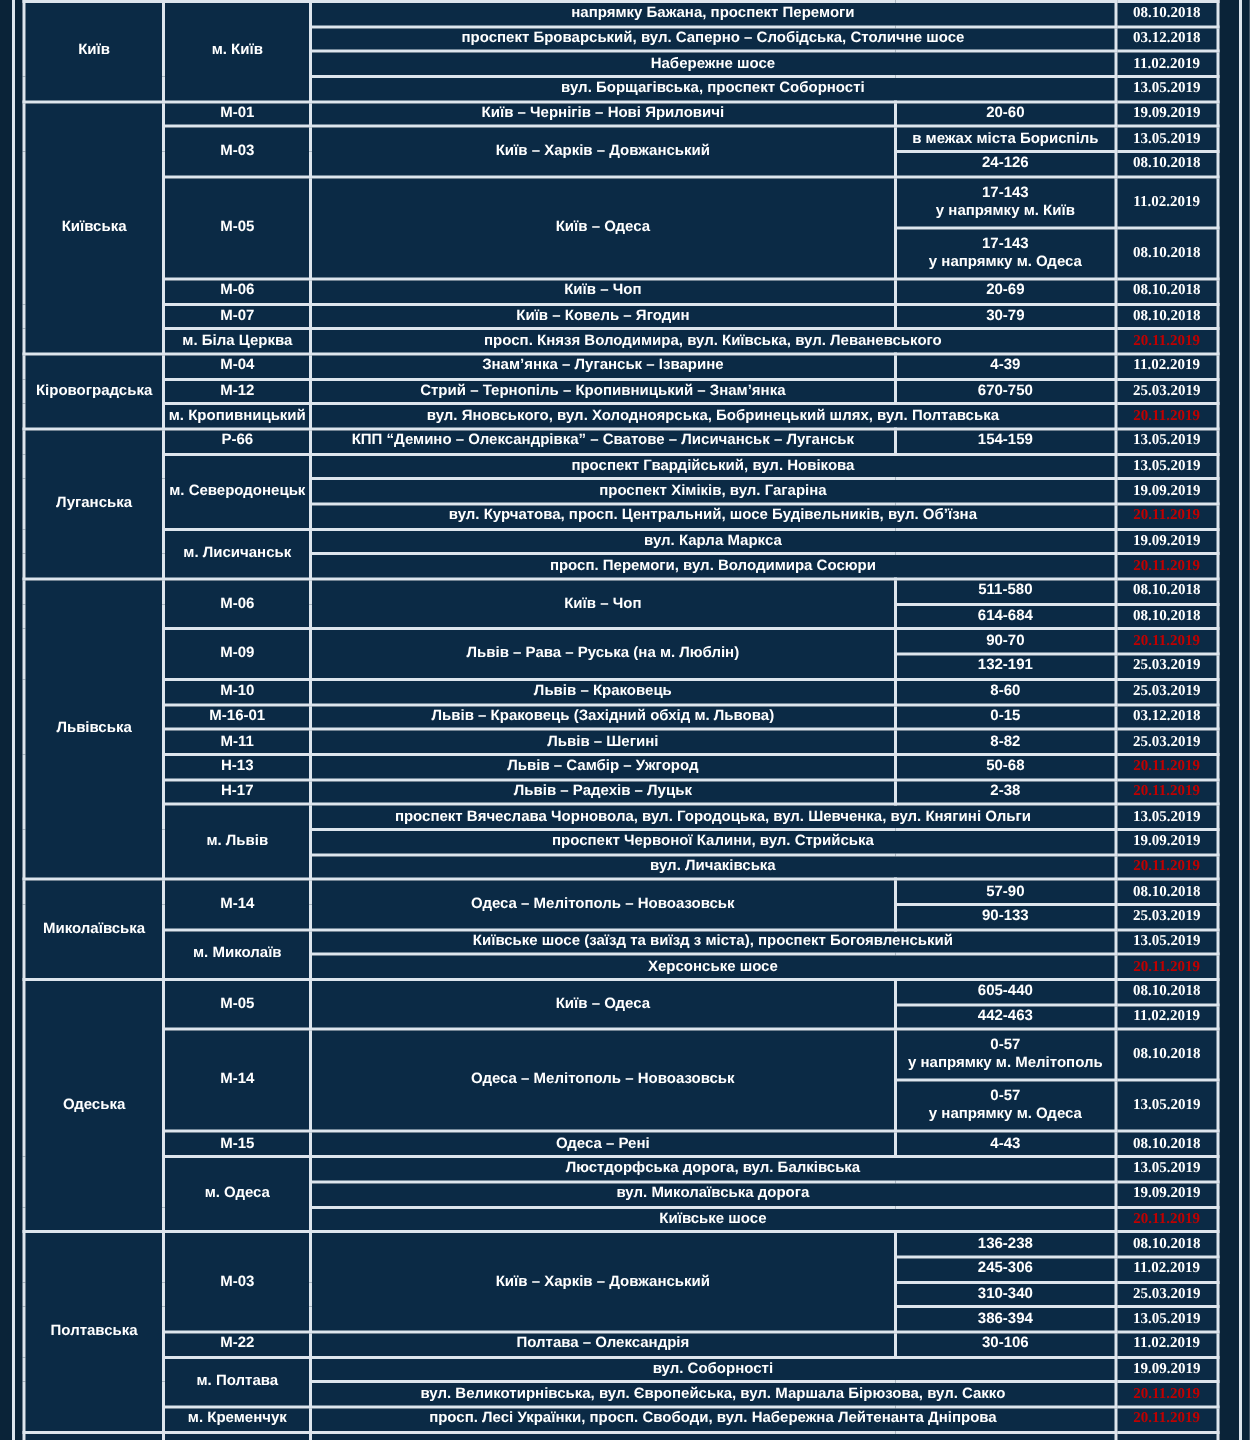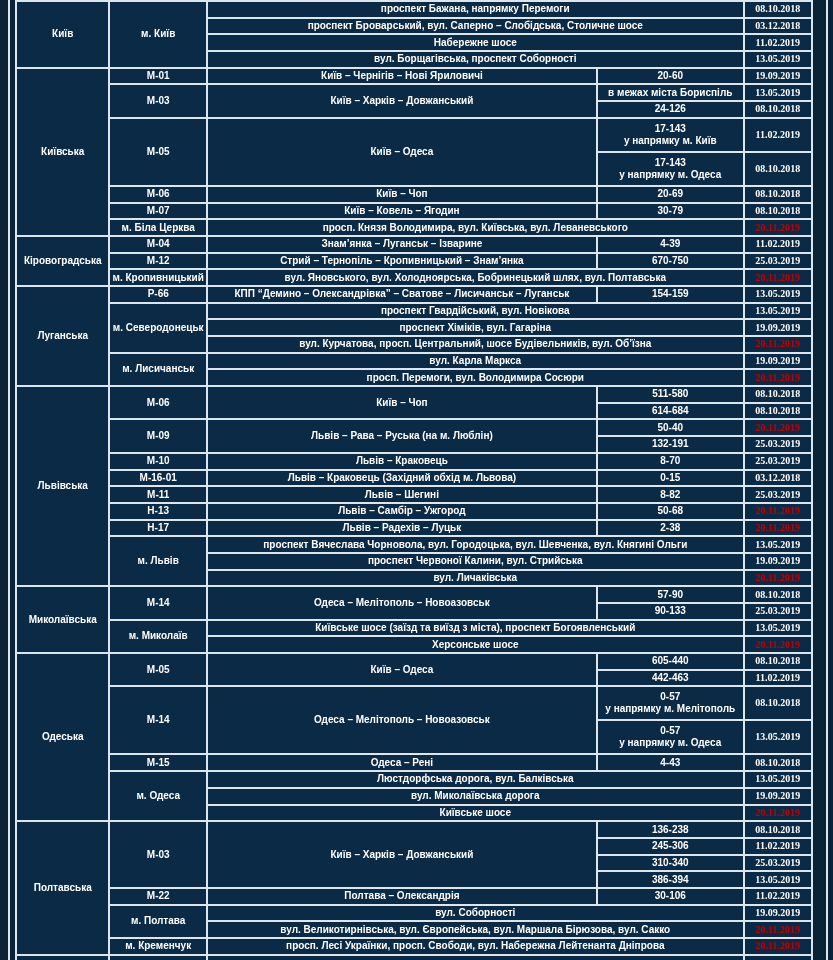--- a/index.html
+++ b/index.html
@@ -61,21 +61,21 @@
       <col style="width:93px">
       <col style="width:97px">
       <col style="width:388px">
       <col style="width:146px">
       <col style="width:68px">
     </colgroup>
     <tbody>
         <tr>
           <td class="region" rowspan="4">Київ</td>
           <td class="code" rowspan="4">м. Київ</td>
-          <td class="route" colspan="2">проспект Бажана, напрямку Перемоги</td>
+          <td class="route" colspan="2">напрямку Бажана, проспект Перемоги</td>
           <td class="date">08.10.2018</td>
         </tr>
         <tr>
           <td class="route" colspan="2">проспект Броварський, вул. Саперно – Слобідська, Столичне шосе</td>
           <td class="date">03.12.2018</td>
         </tr>
         <tr>
           <td class="route" colspan="2">Набережне шосе</td>
           <td class="date">11.02.2019</td>
         </tr>
@@ -183,31 +183,31 @@
           <td class="km">511-580</td>
           <td class="date">08.10.2018</td>
         </tr>
         <tr>
           <td class="km">614-684</td>
           <td class="date">08.10.2018</td>
         </tr>
         <tr>
           <td class="code" rowspan="2">М-09</td>
           <td class="route" rowspan="2">Львів – Рава – Руська (на м. Люблін)</td>
-          <td class="km">50-40</td>
+          <td class="km">90-70</td>
           <td class="date red">20.11.2019</td>
         </tr>
         <tr>
           <td class="km">132-191</td>
           <td class="date">25.03.2019</td>
         </tr>
         <tr>
           <td class="code">М-10</td>
           <td class="route">Львів – Краковець</td>
-          <td class="km">8-70</td>
+          <td class="km">8-60</td>
           <td class="date">25.03.2019</td>
         </tr>
         <tr>
           <td class="code">М-16-01</td>
           <td class="route">Львів – Краковець (Західний обхід м. Львова)</td>
           <td class="km">0-15</td>
           <td class="date">03.12.2018</td>
         </tr>
         <tr>
           <td class="code">М-11</td>

